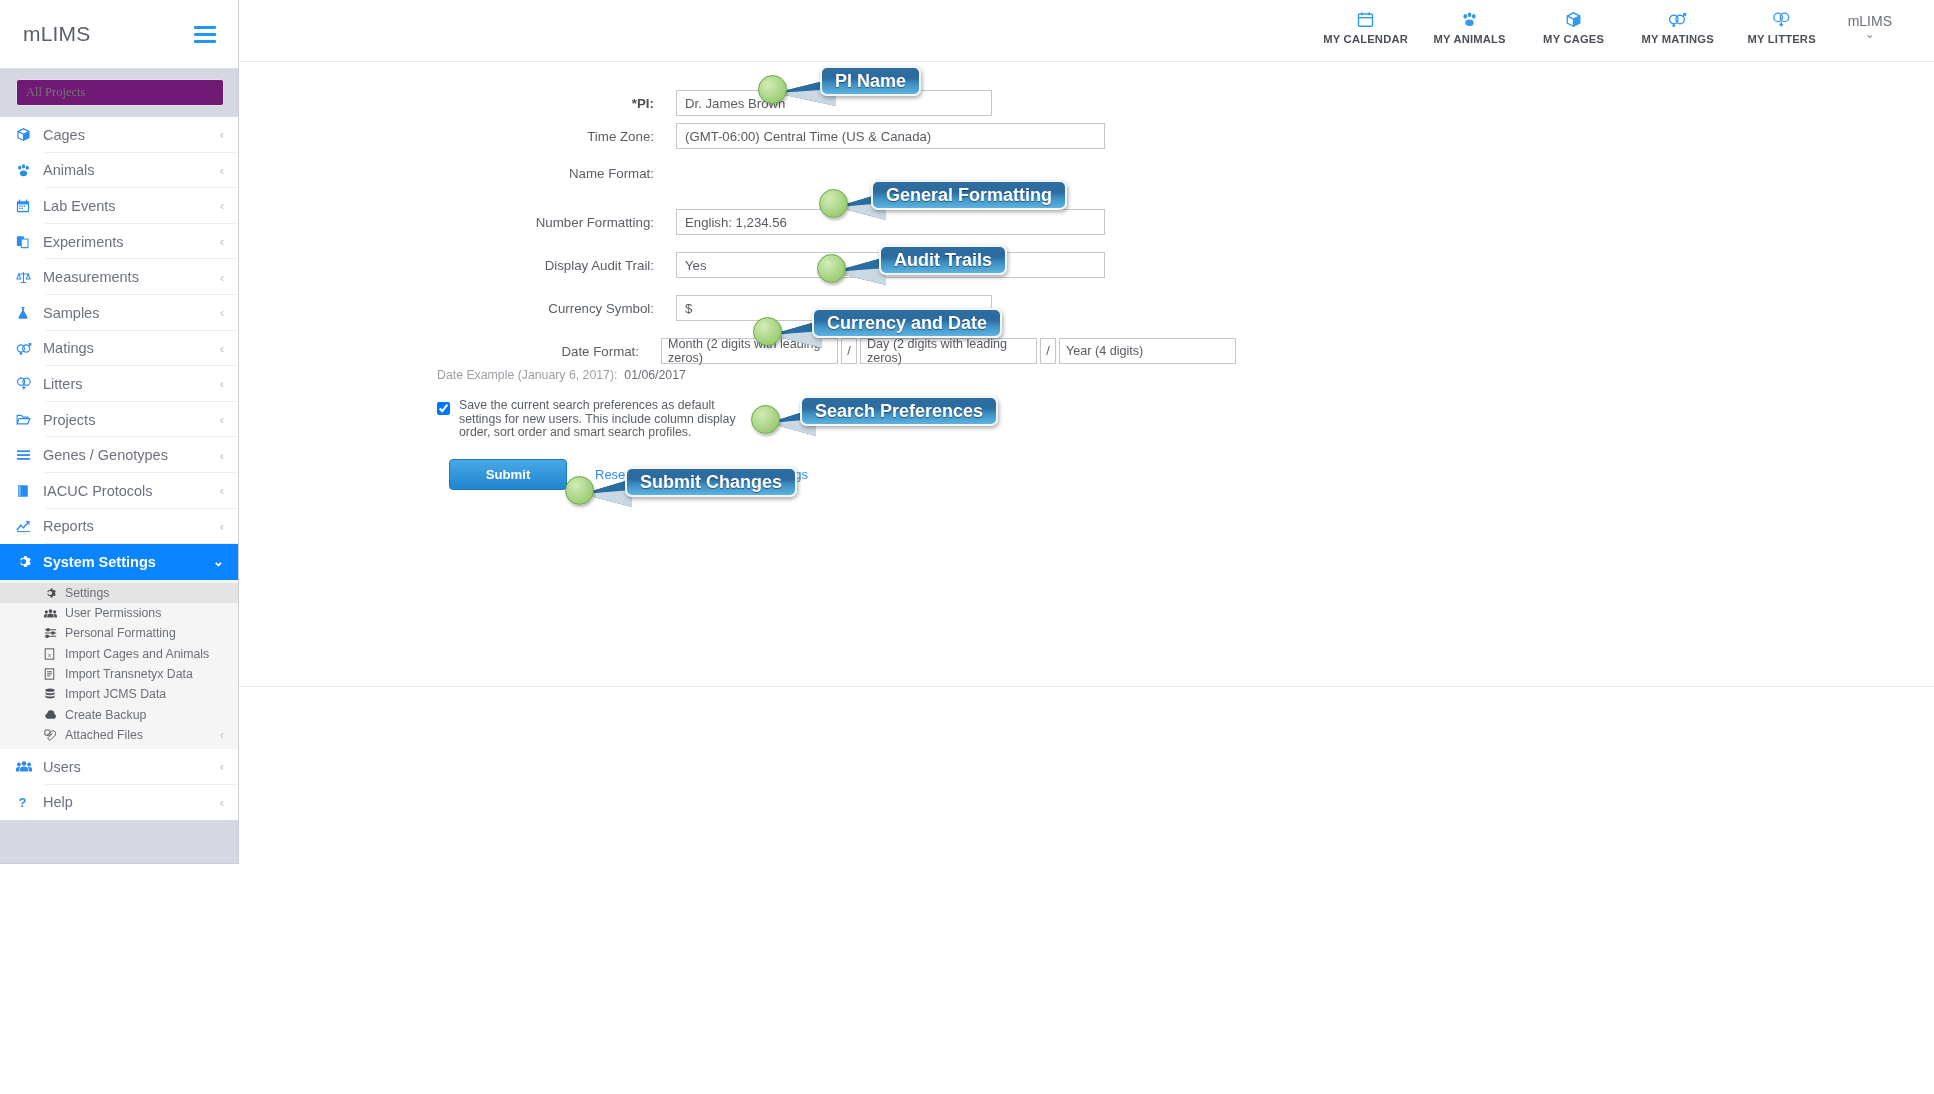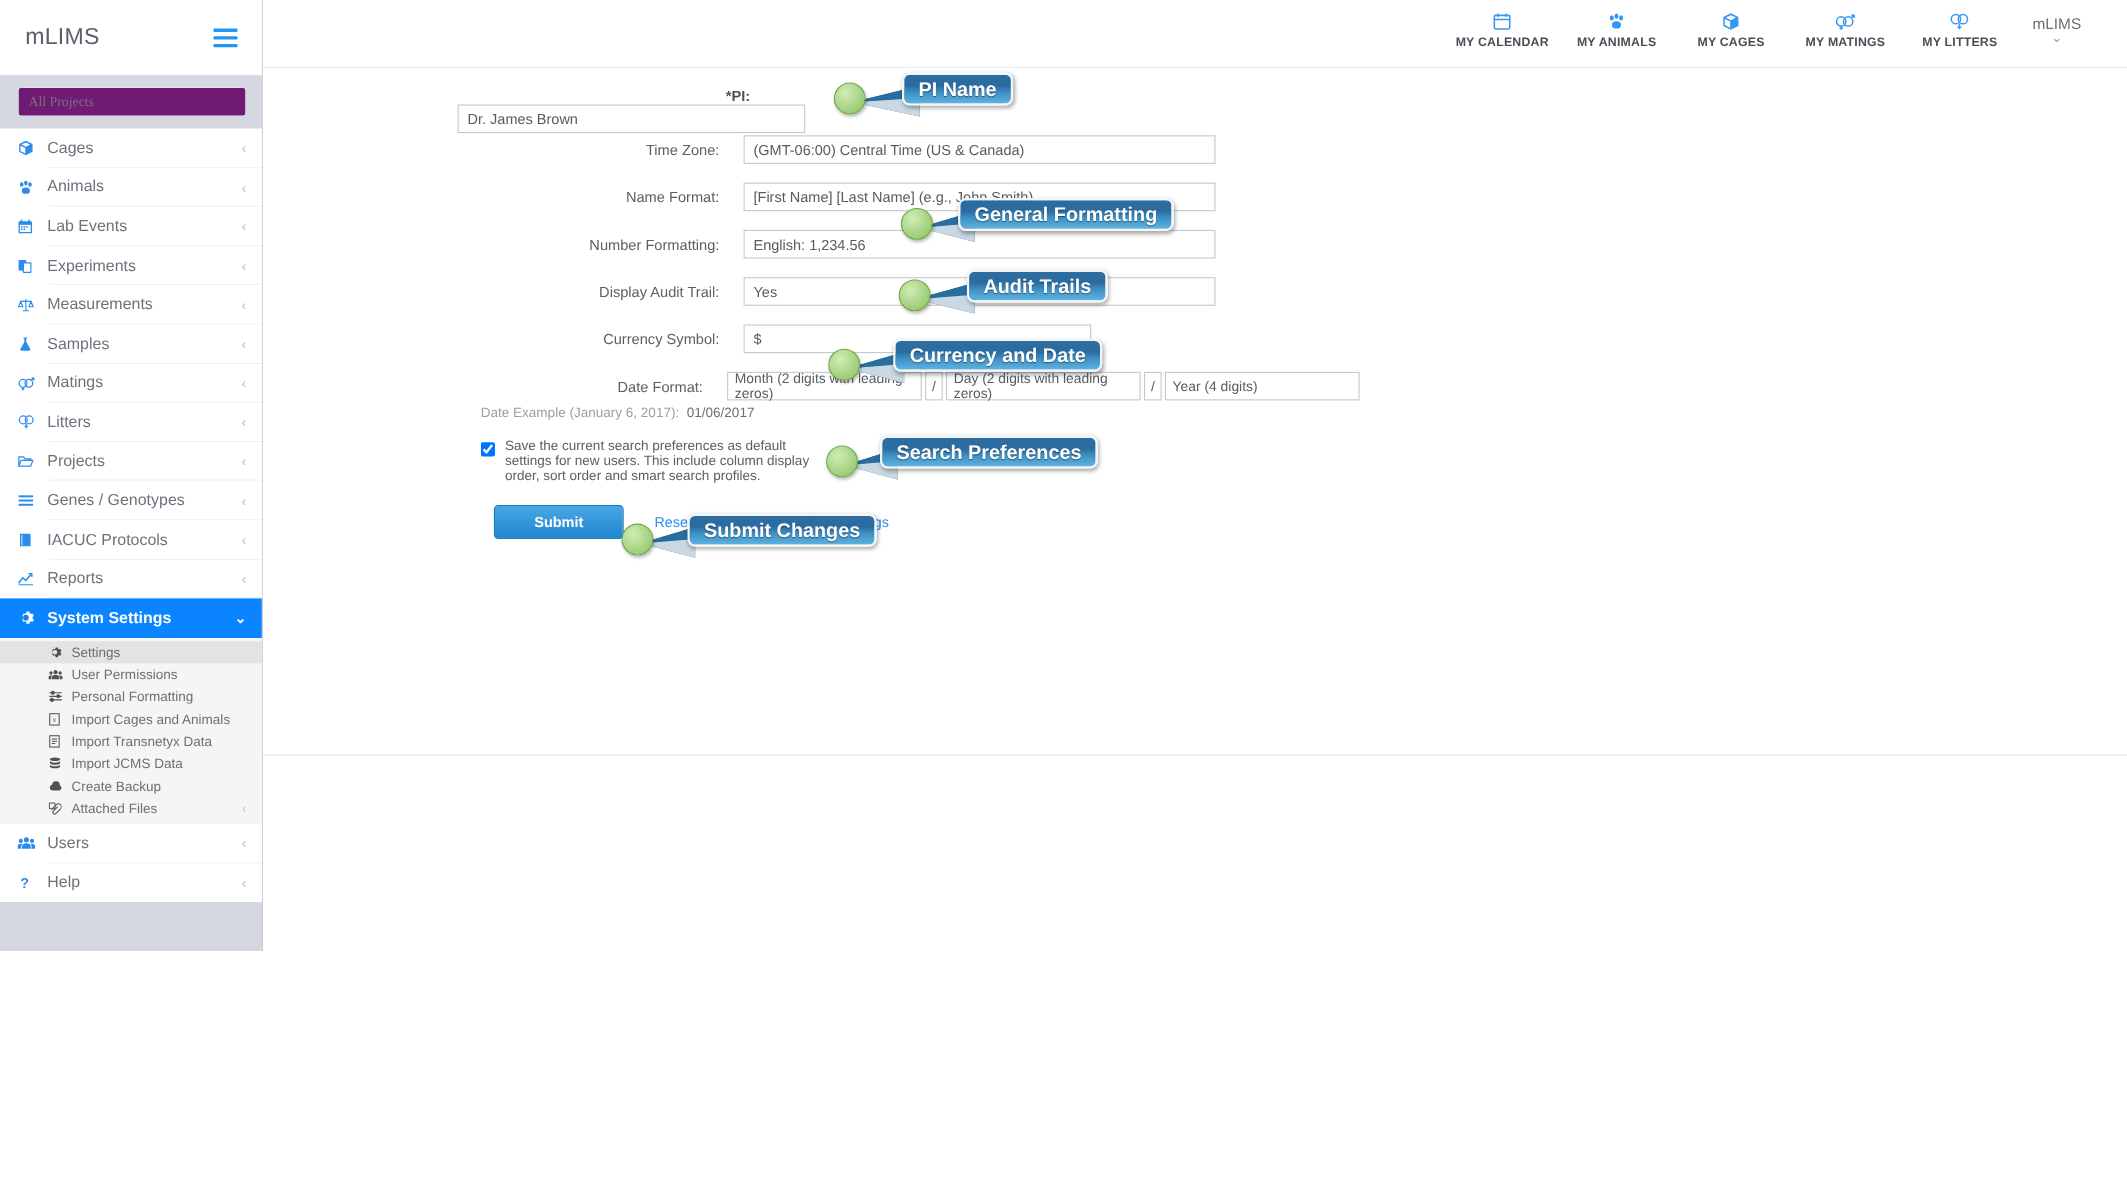--- a/index.html
+++ b/index.html
@@ -558,33 +558,32 @@
       <div class="user-menu">
         <span class="uname">mLIMS</span>
         <span class="ucar">⌄</span>
       </div>
 
     </div>
   </div>
 
   <div class="main">
 
-    <div class="form-row" style="left:177px; top:18px;flex-direction:column;">
+    <div class="form-row" style="left:177px; top:28px;">
       <div class="f-label req">*PI:</div>
       <input class="f-input" style="width: 316px;" type="text" value="Dr. James Brown">
     </div>
 
     <div class="form-row" style="left:177px; top:61px;">
       <div class="f-label">Time Zone:</div>
       <input class="f-input" style="width: 429px;" type="text" value="(GMT-06:00) Central Time (US &amp; Canada)">
     </div>
 
     <div class="form-row" style="left:177px; top:104px;">
       <div class="f-label">Name Format:</div>
-      <input class="f-input" style="width: 429px;" type="text" value="[First Name] [Last Name] (e.g., John Smith)">
     </div>
 
     <div class="form-row" style="left:177px; top:147px;">
       <div class="f-label">Number Formatting:</div>
       <input class="f-input" style="width: 429px;" type="text" value="English: 1,234.56">
     </div>
 
     <div class="form-row" style="left:177px; top:190px;">
       <div class="f-label">Display Audit Trail:</div>
       <input class="f-input" style="width: 429px;" type="text" value="Yes">

